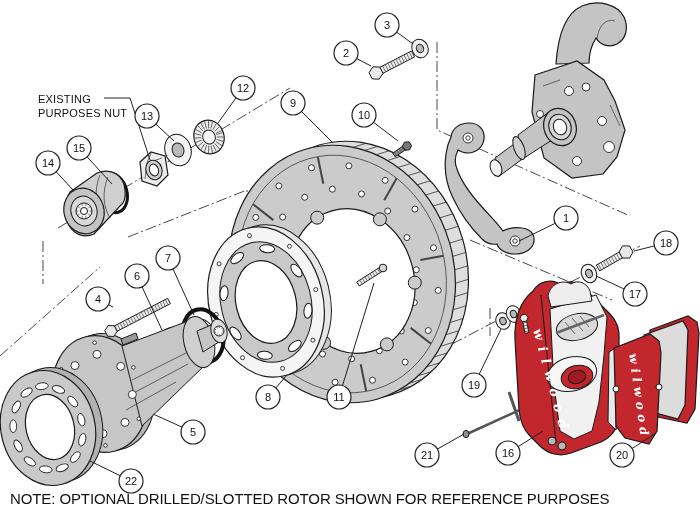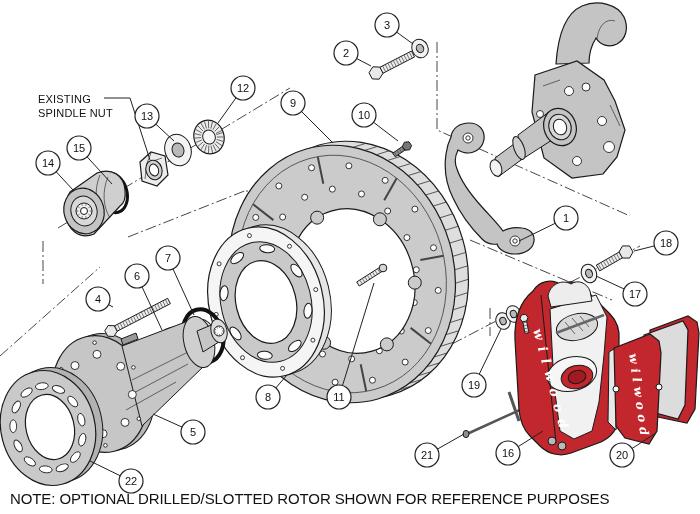--- a/index.html
+++ b/index.html
@@ -569,16 +569,16 @@
         </g>
         <g>
           <circle cx="131" cy="481" r="12" fill="#fff" stroke="#222" stroke-width="1.2"></circle>
           <text x="131" y="485" class="cnum">22</text>
         </g>
       </g>
 </svg>
 
 <div class="label" style="left:38px;top:92px;">
   <div>EXISTING</div>
-  <div>SPINDLE NUT</div>
+  <div>PURPOSES NUT</div>
 </div>
 <div class="note" style="left:10px;top:490px;">NOTE: OPTIONAL DRILLED/SLOTTED ROTOR SHOWN FOR REFERENCE PURPOSES</div>
 </div>
 
 </body></html>

